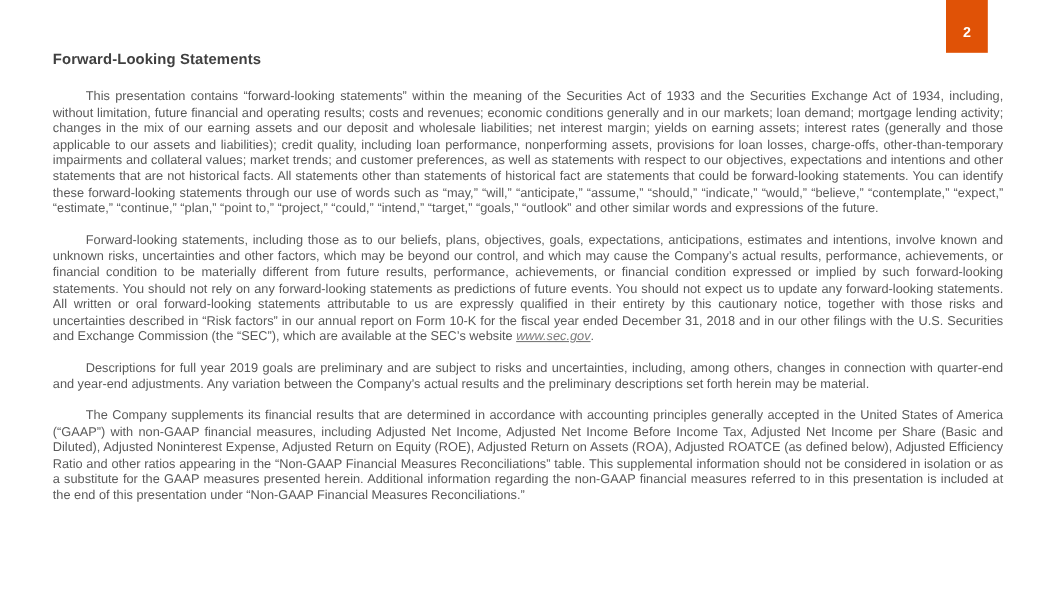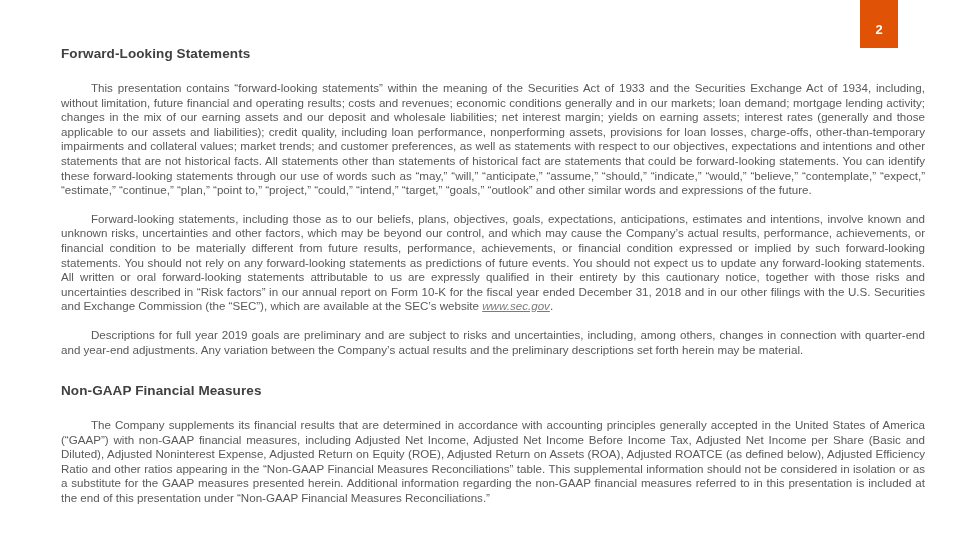--- a/index.html
+++ b/index.html
@@ -27,21 +27,21 @@
     justify-content: center;
   }
   .slide-number-box span {
     color: #ffffff;
     font-size: 13px;
     font-weight: bold;
     padding-top: 10px;
   }
   .content {
     position: absolute;
-    left: 61px;
+    left: 48px;
     top: 46px;
     width: 864px;
   }
   h1.section-title {
     margin: 0 0 20px 0;
     font-size: 13.5px;
     font-weight: bold;
     color: #404040;
     letter-spacing: 0.1px;
   }
@@ -75,18 +75,17 @@
   <div class="content">
 
     <h1 class="section-title">Forward-Looking Statements</h1>
 
     <p class="body-text">This presentation contains “forward-looking statements” within the meaning of the Securities Act of 1933 and the Securities Exchange Act of 1934, including, without limitation, future financial and operating results; costs and revenues; economic conditions generally and in our markets; loan demand; mortgage lending activity; changes in the mix of our earning assets and our deposit and wholesale liabilities; net interest margin; yields on earning assets; interest rates (generally and those applicable to our assets and liabilities); credit quality, including loan performance, nonperforming assets, provisions for loan losses, charge-offs, other-than-temporary impairments and collateral values; market trends; and customer preferences, as well as statements with respect to our objectives, expectations and intentions and other statements that are not historical facts. All statements other than statements of historical fact are statements that could be forward-looking statements. You can identify these forward-looking statements through our use of words such as “may,” “will,” “anticipate,” “assume,” “should,” “indicate,” “would,” “believe,” “contemplate,” “expect,” “estimate,” “continue,” “plan,” “point to,” “project,” “could,” “intend,” “target,” “goals,” “outlook” and other similar words and expressions of the future.</p>
 
     <p class="body-text"><span>Forward-looking statements, including those as to our beliefs, plans, objectives, goals, expectations, anticipations, estimates and intentions, involve known and unknown risks, uncertainties and other factors, which may be beyond our control, and which may cause the Company’s actual results, performance, achievements, or financial condition to be materially different from future results, performance, achievements, or financial condition expressed or implied by such forward-looking statements. You should not rely on any forward-looking statements as predictions of future events.  You should not expect us to update any forward-looking statements. All written or oral forward-looking statements attributable to us are expressly qualified in their entirety by this cautionary notice, together with those risks and uncertainties described in “Risk factors” in our annual report on Form 10-K for the fiscal year ended December 31, 2018 and in our other filings with the U.S. Securities and Exchange Commission (the “SEC”), which are available at the SEC’s website </span><a class="inline-link" href="#">www.sec.gov</a><span>.</span></p>
 
     <p class="body-text">Descriptions for full year 2019 goals are preliminary and are subject to risks and uncertainties, including, among others, changes in connection with quarter-end and year-end adjustments. Any variation between the Company’s actual results and the preliminary descriptions set forth herein may be material.</p>
 
-    <h1 class="section-title second">Non-GAAP Financial Measures</h1>
 
     <p class="body-text">The Company supplements its financial results that are determined in accordance with accounting principles generally accepted in the United States of America (“GAAP”) with non-GAAP financial measures, including Adjusted Net Income, Adjusted Net Income Before Income Tax, Adjusted Net Income per Share (Basic and Diluted), Adjusted Noninterest Expense, Adjusted Return on Equity (ROE), Adjusted Return on Assets (ROA), Adjusted ROATCE (as defined below), Adjusted Efficiency Ratio and other ratios appearing in the “Non-GAAP Financial Measures Reconciliations” table. This supplemental information should not be considered in isolation or as a substitute for the GAAP measures presented herein.  Additional information regarding the non-GAAP financial measures referred to in this presentation is included at the end of this presentation under “Non-GAAP Financial Measures Reconciliations.”</p>
 
   </div>
 </div>
 
 </body></html>

